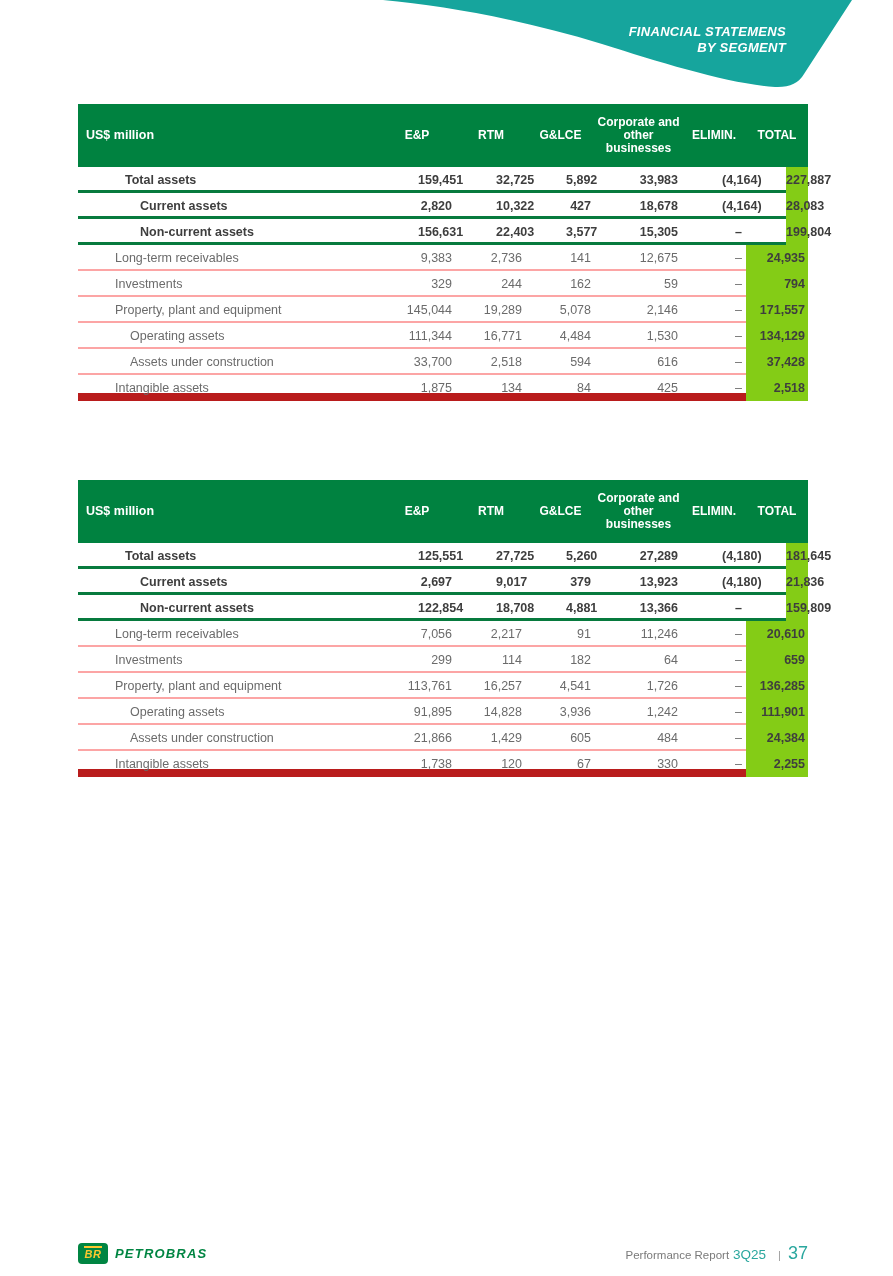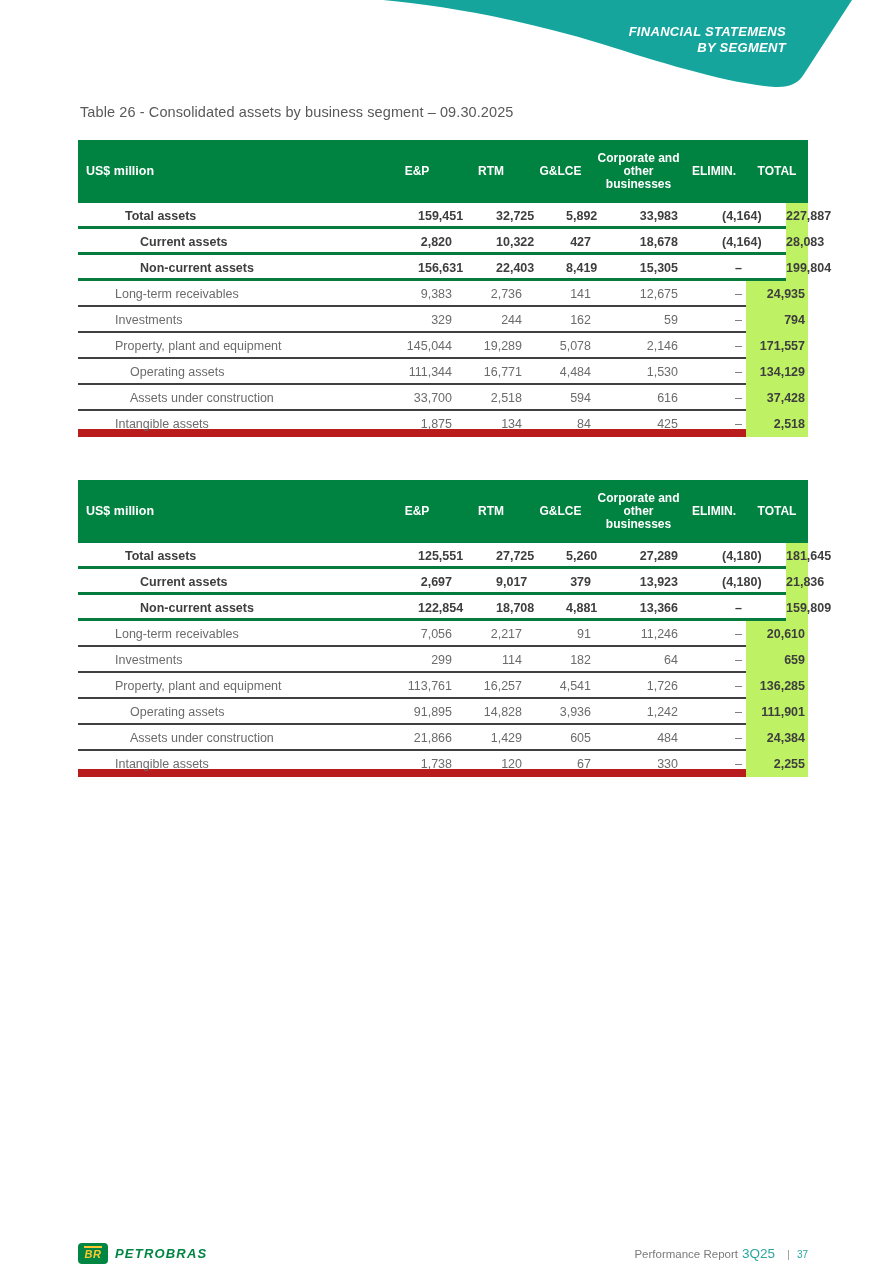--- a/index.html
+++ b/index.html
@@ -33,33 +33,33 @@
   }
   .th { font-weight:bold; font-size:12px; line-height:13px; }
   .th-label { text-align:left; padding-left:8px; font-size:12.5px; }
   .th-num { text-align:center; padding:0 2px; }
 
   .tr {
     display:grid; grid-template-columns:300px 78px 70px 69px 87px 64px 62px;
     height:26px; align-items:center; box-sizing:border-box; background:#ffffff;
   }
   .sep-major { border-bottom:3px solid #077A3E; }
-  .sep-minor { border-bottom:2px solid #404040; }
+  .sep-minor { border-bottom:2px solid #fca5a5; }
   .sep-end   { border-bottom:8px solid #b91c1c; }
 
   .td { font-size:12.5px; color:#6B6B6B; white-space:nowrap; }
   .td-label { text-align:left; }
   .indent-0 { padding-left:7px; }
   .indent-1 { padding-left:22px; }
   .indent-2 { padding-left:37px; }
   .indent-3 { padding-left:52px; }
   .td-num { text-align:right; padding-right:4px; }
   .tr.bold .td { color:#3E3E3E; font-weight:bold;margin-left:40px; }
   .td-total {
-    background:#bef264; color:#3E3E3E; font-weight:bold;
+    background:#84cc16; color:#3E3E3E; font-weight:bold;
     height:26px; line-height:26px; padding-right:3px;
   }
 
   
   .footer {
     position:absolute; left:78px; right:85px; top:1241px; height:24px;
     display:flex; justify-content:space-between; align-items:center;
   }
   .brand { display:flex; align-items:center; }
   .logo-box {
@@ -70,35 +70,34 @@
     color:#FDC82F; font-size:11px; font-weight:bold; font-style:italic;
     letter-spacing:0.5px; border-top:2px solid #FDC82F; line-height:13px; padding:0 1px;
   }
   .brand-name {
     color:#008542; font-size:13px; font-weight:bold; font-style:italic;
     letter-spacing:1.2px;
   }
   .page-ref { display:flex; align-items:baseline; color:#7A7A7A; font-size:11.5px; }
   .report-edition { color:#2AA79E; font-size:13.5px; margin-left:4px; }
   .page-sep { color:#9a9a9a; margin:0 7px 0 12px; font-size:11px; }
-  .page-num { color:#2AA79E; font-size:10px; }
+  .page-num { color:#2AA79E; font-size:18px; }
 </style>
 </head>
 <body>
 
 <svg class="banner-svg" viewBox="0 0 893 110" xmlns="http://www.w3.org/2000/svg">
   <path d="M383 0 L852 0 L804 74 Q796 88 775 87 C730 84 662 63 602 44 C520 19 446 6 383 0 Z" fill="#16A59D"></path>
 </svg>
 <div class="banner-text">
   <div>FINANCIAL STATEMENS</div>
   <div>BY SEGMENT</div>
 </div>
 
 <div class="table-block block-0">
-  <div class="table-title">Table 26 - Consolidated assets by business segment – 09.30.2025</div>
   <div class="tbl">
     <div class="thead">
         <div class="th th-label">US$ million</div>
         <div class="th th-num">E&amp;P</div>
         <div class="th th-num">RTM</div>
         <div class="th th-num">G&amp;LCE</div>
         <div class="th th-num">Corporate and other businesses</div>
         <div class="th th-num">ELIMIN.</div>
         <div class="th th-num">TOTAL</div>
       </div>
@@ -118,21 +117,21 @@
           <div class="td td-num">10,322</div>
           <div class="td td-num">427</div>
           <div class="td td-num">18,678</div>
           <div class="td td-num">(4,164)</div>
           <div class="td td-num td-total">28,083</div>
         </div>
         <div class="tr sep-major bold">
           <div class="td td-label indent-1">Non-current assets</div>
           <div class="td td-num">156,631</div>
           <div class="td td-num">22,403</div>
-          <div class="td td-num">8,419</div>
+          <div class="td td-num">3,577</div>
           <div class="td td-num">15,305</div>
           <div class="td td-num">–</div>
           <div class="td td-num td-total">199,804</div>
         </div>
         <div class="tr sep-minor">
           <div class="td td-label indent-2">Long-term receivables</div>
           <div class="td td-num">9,383</div>
           <div class="td td-num">2,736</div>
           <div class="td td-num">141</div>
           <div class="td td-num">12,675</div>

